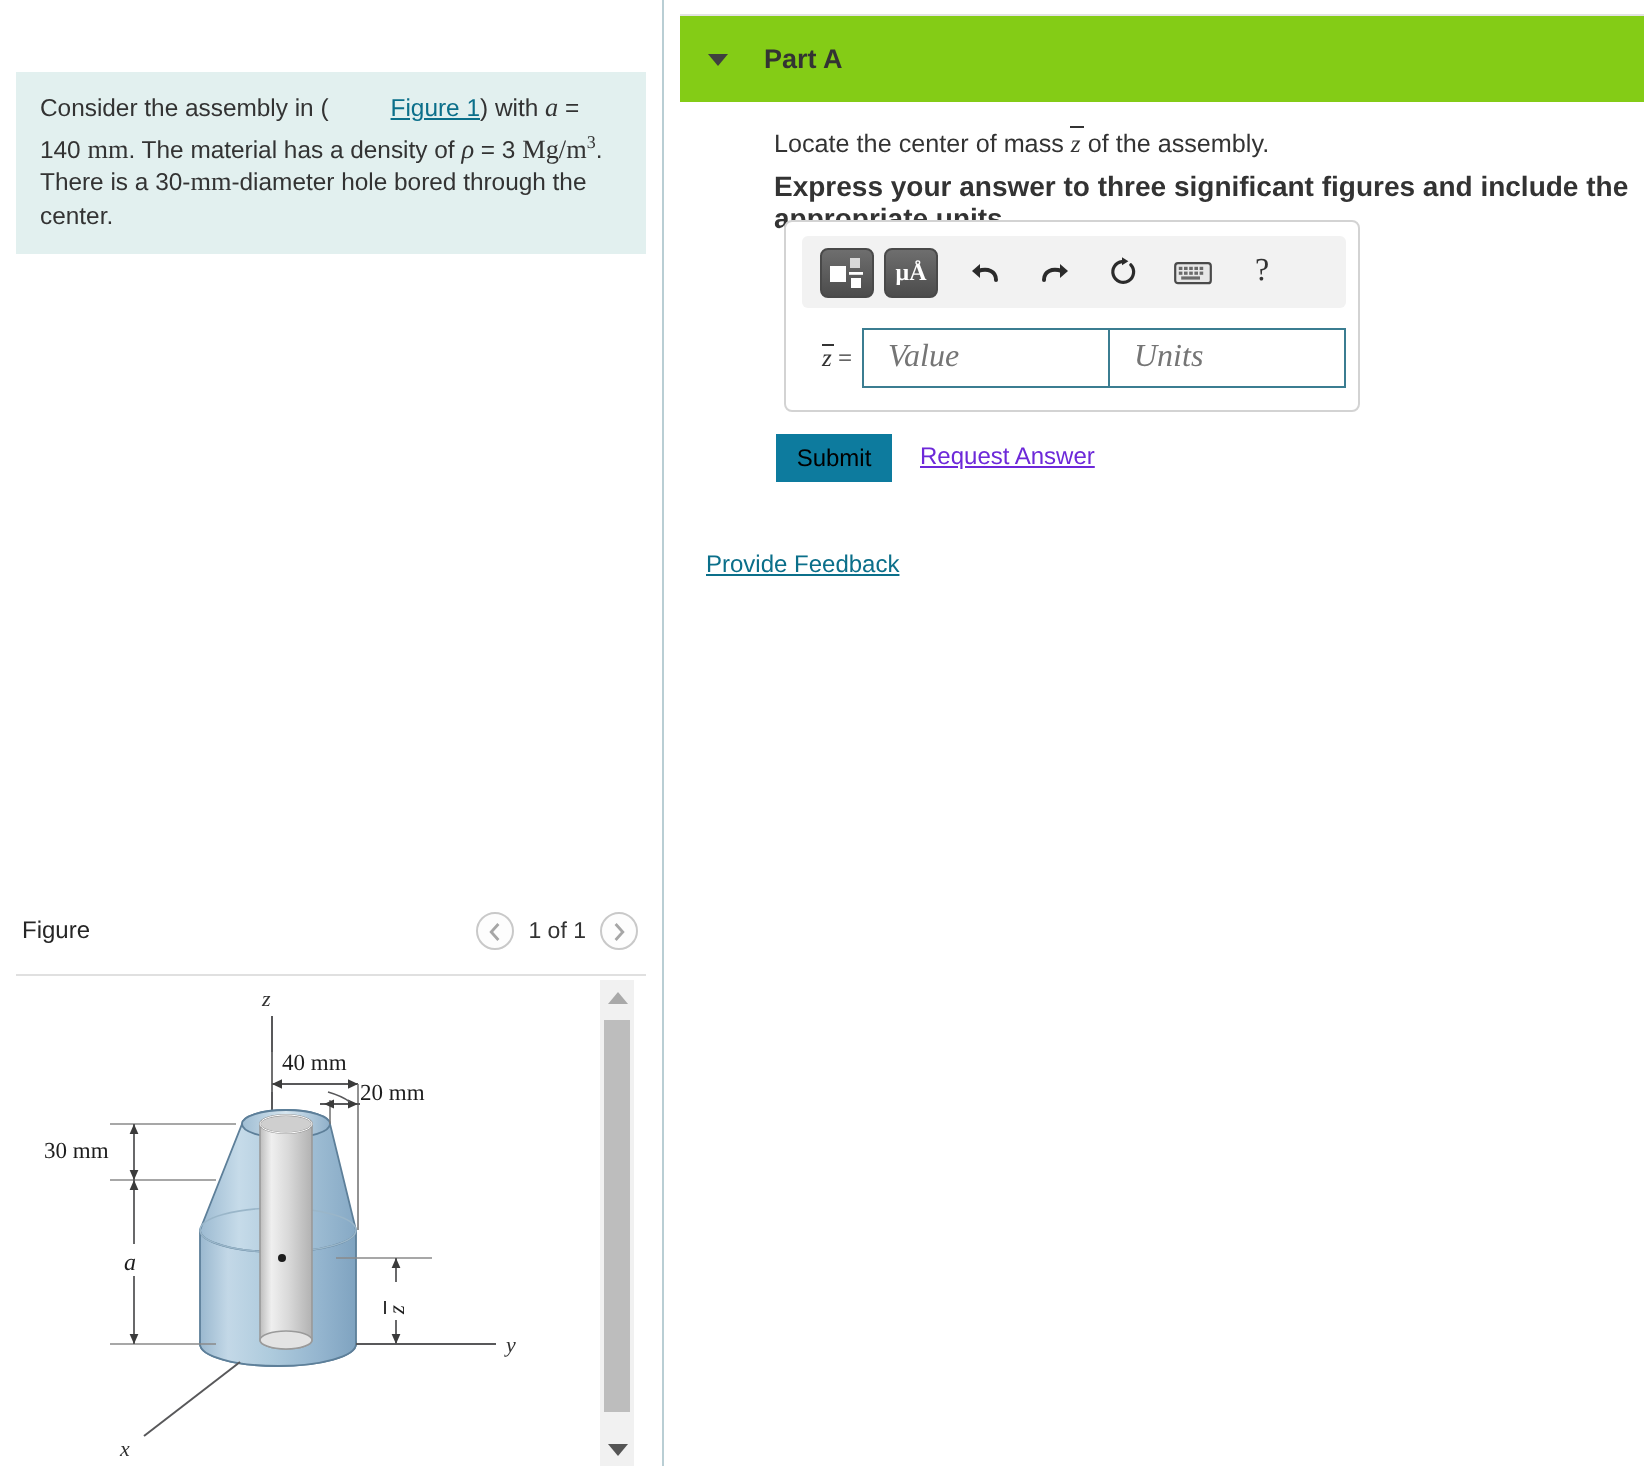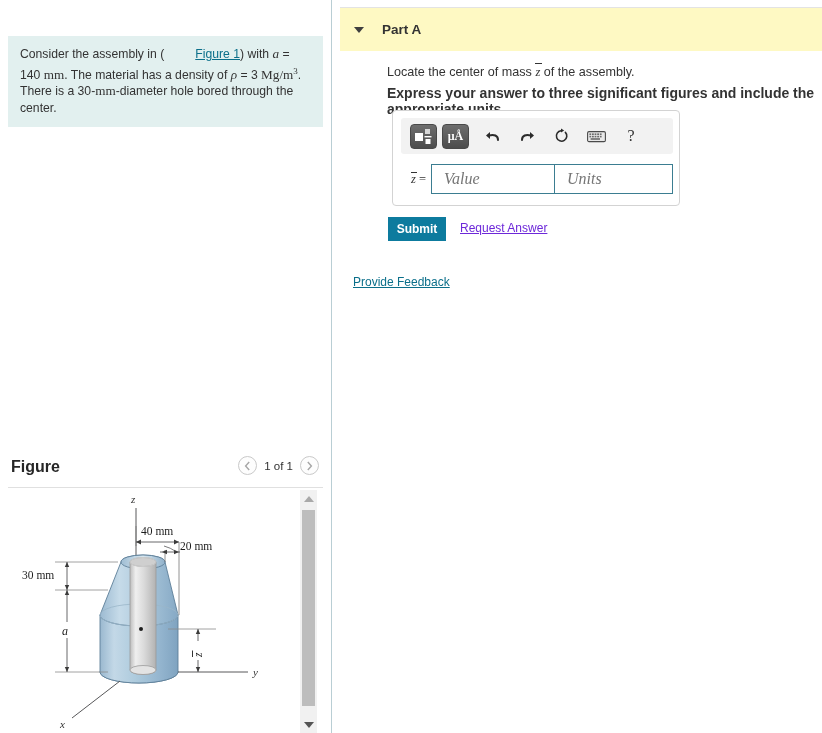--- a/index.html
+++ b/index.html
@@ -37,21 +37,21 @@
   .mathrm { font-family: "Liberation Serif", serif; font-size: 13.2px; }
   .figlink { color: #0b6f8a; text-decoration: underline; cursor: pointer; padding-left: 31px; }
 
   
   #figure-header {
     position: absolute; left: 0; top: 458px;
     width: 331px; height: 30px;
   }
   #figure-title {
     position: absolute; left: 11px; top: 0px;
-    font-size: 16px; font-weight: bold; color: #262626;
+    font-size: 12px; font-weight: normal; color: #262626;
   }
   #figure-nav {
     position: absolute; right: 12px; top: -2px;
     display: flex; align-items: center; gap: 7px;
   }
   .navbtn {
     width: 19px; height: 19px; border-radius: 50%;
     border: 1px solid #c9c9c9; background: #fdfdfd;
     display: flex; align-items: center; justify-content: center;
     color: #9a9a9a; font-size: 10px; line-height: 1; cursor: pointer;
@@ -100,21 +100,21 @@
     width: 482px; height: 733px;
     background: #ffffff;
   }
   #right-top-border {
     position: absolute; left: 0; top: 7px;
     width: 482px; height: 1px; background: #e3e3e3;
   }
   #part-a-header {
     position: absolute; left: 0; top: 8px;
     width: 482px; height: 43px;
-    background: #fef9c3;
+    background: #84cc16;
     display: flex; align-items: center;
   }
   #part-a-caret {
     margin-left: 14px;
     width: 0; height: 0;
     border-left: 5px solid transparent;
     border-right: 5px solid transparent;
     border-top: 6px solid #3f3f3f;
     cursor: pointer;
   }
@@ -191,24 +191,24 @@
     outline: none;
   }
   #value-input { width: 124px; }
   #units-input { width: 118px; border-left: none; }
 
   
   #submit-button {
     position: absolute; left: 388px; top: 217px;
     width: 58px; height: 24px;
     background: #0d7b9e;
-    color: #ffffff;
+    color: #000000;
     border: none;
     font-family: "Liberation Sans", sans-serif;
-    font-size: 12px; font-weight: bold;
+    font-size: 12px; font-weight: normal;
     cursor: pointer;
   }
   #request-answer {
     position: absolute; left: 460px; top: 221px;
     font-size: 12px; font-weight: normal; color: #6d28d9;
     text-decoration: underline; cursor: pointer;
   }
   #provide-feedback {
     position: absolute; left: 353px; top: 275px;
     font-size: 12px; color: #0b6f8a;

